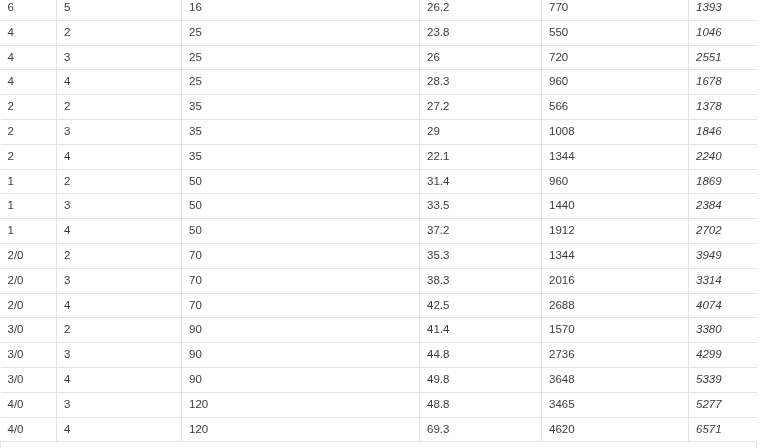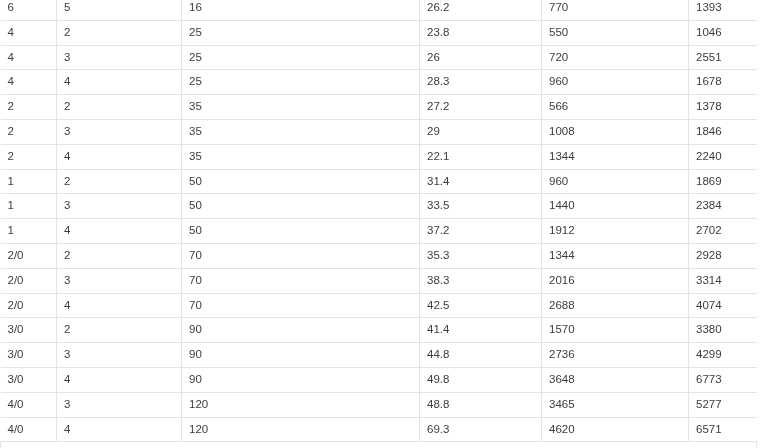--- a/index.html
+++ b/index.html
@@ -50,20 +50,21 @@
     border-top: none;
     padding-top: 1px;
     padding-bottom: 5px;
     height: 10px;
   }
   table.spec-table td.edge-left {
     border-left: none;
   }
   table.spec-table td.edge-right {
     border-right: none;
+    font-style: italic;
   }
   td.footer-cell {
     border-left: none;
     border-right: none;
     border-bottom: none;
     padding: 9px 6px 6px 1px;
     font-size: 11.5px;
     color: #3c3c3c;
     background: #ffffff;
   }
@@ -161,21 +162,21 @@
           <td>37.2</td>
           <td>1912</td>
           <td class="edge-right">2702</td>
         </tr>
         <tr>
           <td class="edge-left">2/0</td>
           <td>2</td>
           <td>70</td>
           <td>35.3</td>
           <td>1344</td>
-          <td class="edge-right">2928</td>
+          <td class="edge-right">3949</td>
         </tr>
         <tr>
           <td class="edge-left">2/0</td>
           <td>3</td>
           <td>70</td>
           <td>38.3</td>
           <td>2016</td>
           <td class="edge-right">3314</td>
         </tr>
         <tr>
@@ -201,21 +202,21 @@
           <td>44.8</td>
           <td>2736</td>
           <td class="edge-right">4299</td>
         </tr>
         <tr>
           <td class="edge-left">3/0</td>
           <td>4</td>
           <td>90</td>
           <td>49.8</td>
           <td>3648</td>
-          <td class="edge-right">6773</td>
+          <td class="edge-right">5339</td>
         </tr>
         <tr>
           <td class="edge-left">4/0</td>
           <td>3</td>
           <td>120</td>
           <td>48.8</td>
           <td>3465</td>
           <td class="edge-right">5277</td>
         </tr>
         <tr>

